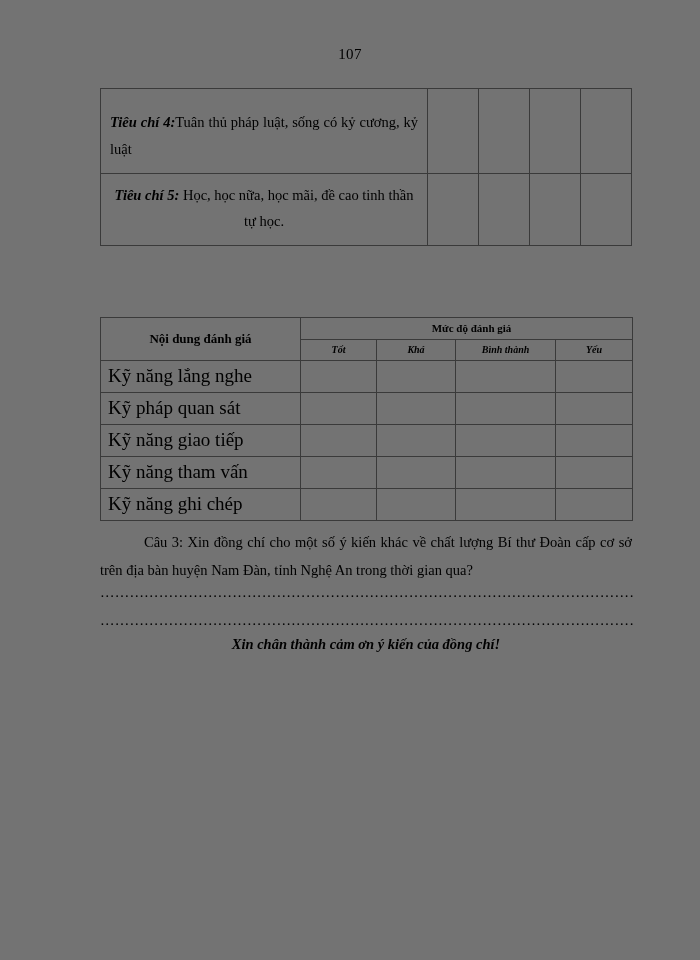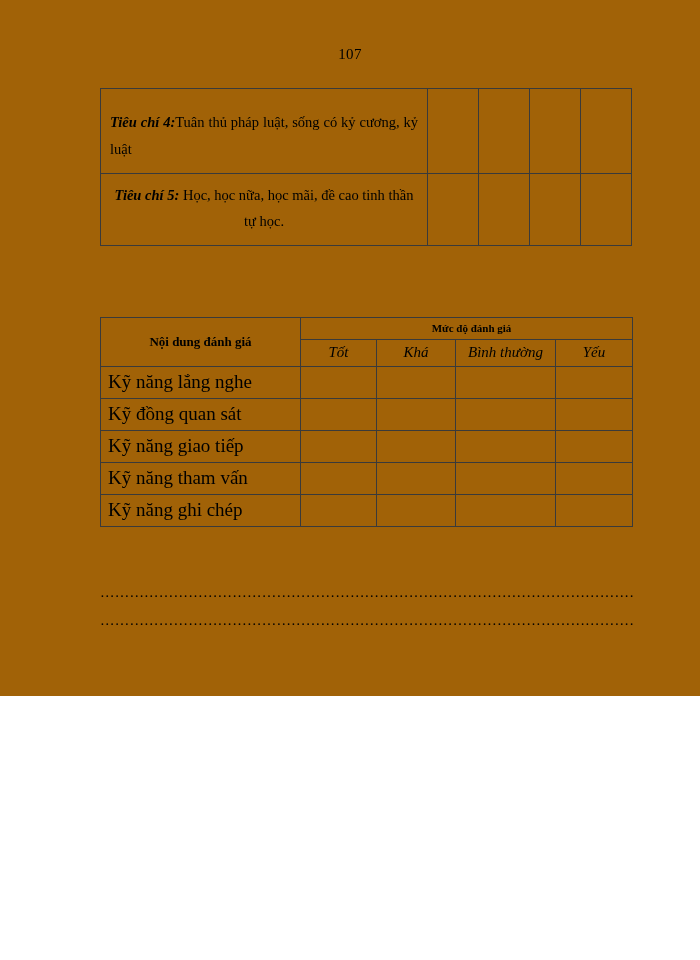--- a/index.html
+++ b/index.html
@@ -14,22 +14,22 @@
     font-family: "Liberation Serif", "DejaVu Serif", serif;
     color: #000000;
     overflow: hidden;
   }
 
   .page {
     position: absolute;
     left: 0;
     top: 0;
     width: 700px;
-    height: 696px;
-    background: #a16207;
+    height: 960px;
+    background: #737373;
   }
 
   .page-number {
     position: absolute;
     left: 0;
     top: 46px;
     width: 700px;
     text-align: center;
     font-size: 15px;
     letter-spacing: 0.3px;
@@ -111,25 +111,25 @@
     padding: 4px 2px;
     font-size: 13px;
   }
   .eval-table th.h-group {
     font-weight: bold;
     text-align: center;
     padding: 4px 2px 5px 12px;
     font-size: 11px;
   }
   .eval-table th.h-level {
-    font-weight: normal;
+    font-weight: bold;
     font-style: italic;
     text-align: center;
     padding: 4px 2px 5px 2px;
-    font-size: 15px;
+    font-size: 10px;
   }
   .eval-table td.skill-cell {
     text-align: left;
     padding: 4px 3px 5px 7px;
     font-size: 19px;
     height: 18px;
   }
   .eval-table td.blank-cell {
     height: 18px;
   }
@@ -219,34 +219,34 @@
       <col class="col-yeu">
     </colgroup>
     <thead>
       <tr>
         <th class="h-content" rowspan="2">Nội dung đánh giá</th>
         <th class="h-group" colspan="4">Mức độ đánh giá</th>
       </tr>
       <tr>
         <th class="h-level">Tốt</th>
         <th class="h-level">Khá</th>
-        <th class="h-level">Bình thường</th>
+        <th class="h-level">Bình thành</th>
         <th class="h-level">Yếu</th>
       </tr>
     </thead>
     <tbody>
       <tr>
         <td class="skill-cell">Kỹ năng lắng nghe</td>
         <td class="blank-cell"></td>
         <td class="blank-cell"></td>
         <td class="blank-cell"></td>
         <td class="blank-cell"></td>
       </tr>
       <tr>
-        <td class="skill-cell">Kỹ đồng quan sát</td>
+        <td class="skill-cell">Kỹ pháp quan sát</td>
         <td class="blank-cell"></td>
         <td class="blank-cell"></td>
         <td class="blank-cell"></td>
         <td class="blank-cell"></td>
       </tr>
       <tr>
         <td class="skill-cell">Kỹ năng giao tiếp</td>
         <td class="blank-cell"></td>
         <td class="blank-cell"></td>
         <td class="blank-cell"></td>
@@ -262,20 +262,22 @@
       <tr>
         <td class="skill-cell">Kỹ năng ghi chép</td>
         <td class="blank-cell"></td>
         <td class="blank-cell"></td>
         <td class="blank-cell"></td>
         <td class="blank-cell"></td>
       </tr>
     </tbody>
   </table>
 
+  <div class="question3">Câu 3: Xin đồng chí cho một số ý kiến khác về chất lượng Bí thư Đoàn cấp cơ sở trên địa bàn huyện Nam Đàn, tỉnh Nghệ An trong thời gian qua?</div>
 
   <div class="dotted-lines">
     <span class="dotted-line">……………………………………………………………………………………………………………………</span>
     <span class="dotted-line">……………………………………………………………………………………………………………………</span>
   </div>
 
+  <div class="closing-note">Xin chân thành cảm ơn ý kiến của đồng chí!</div>
 
 </div>
 
 </body></html>

